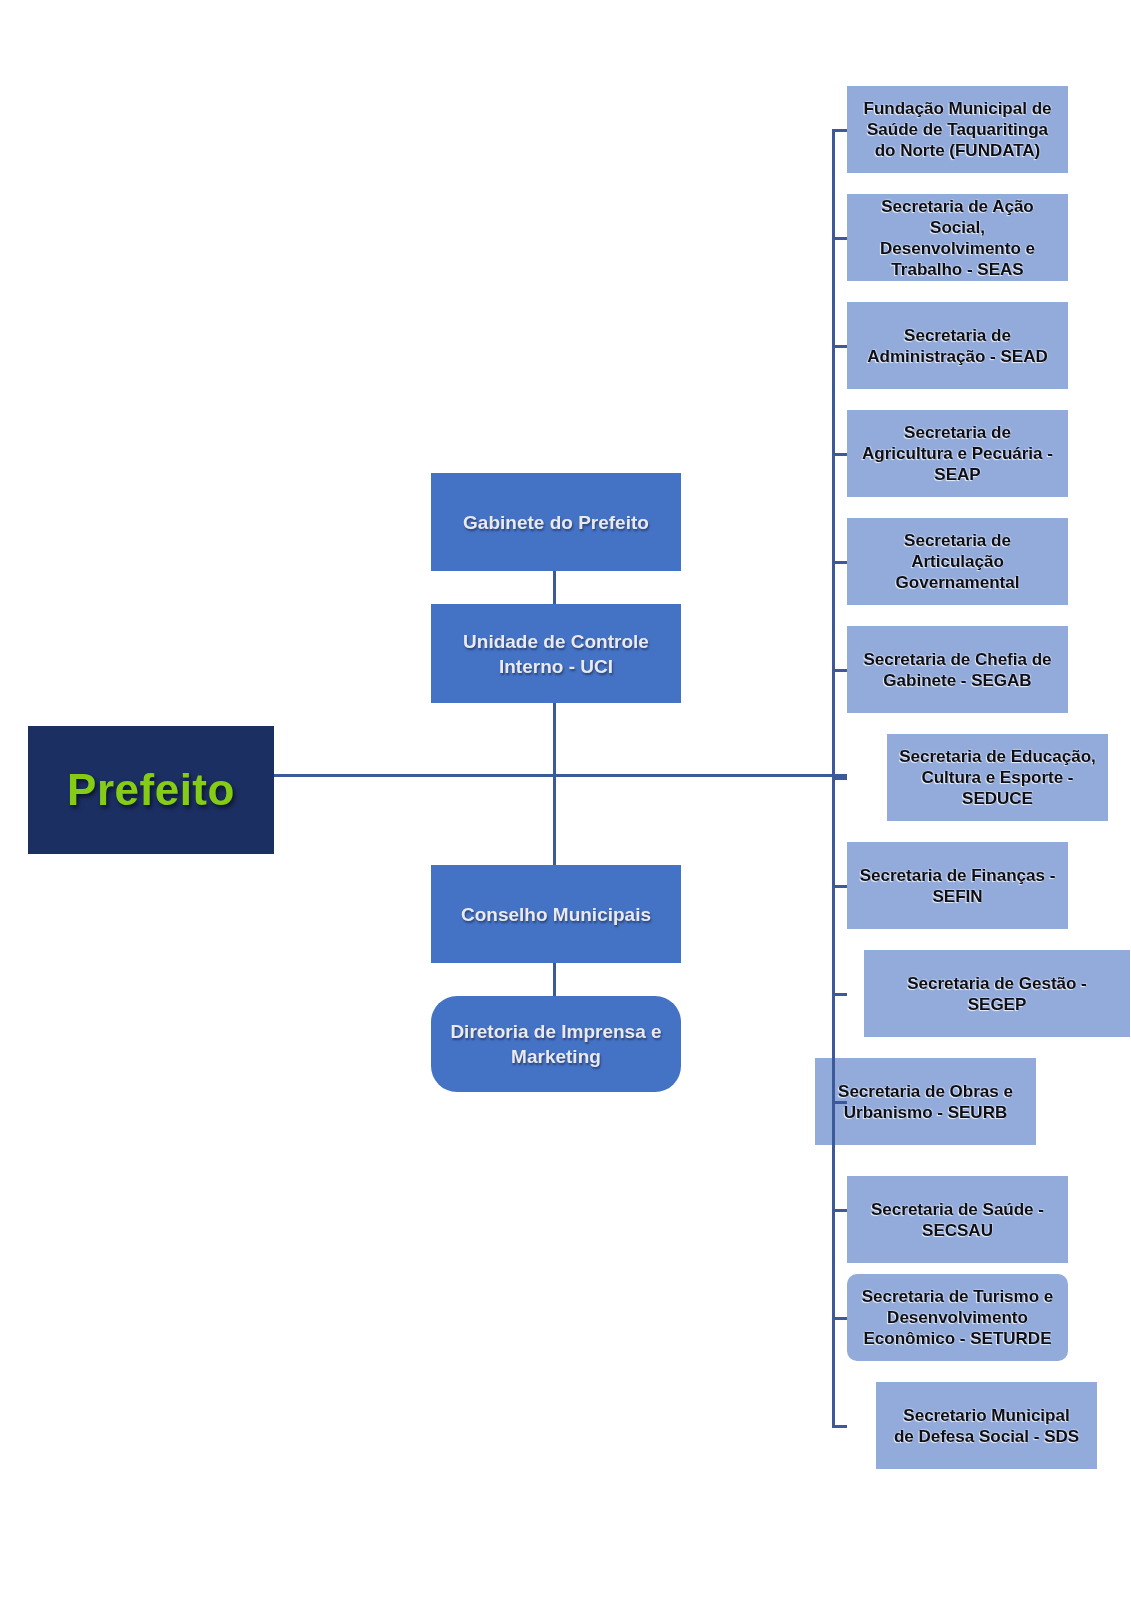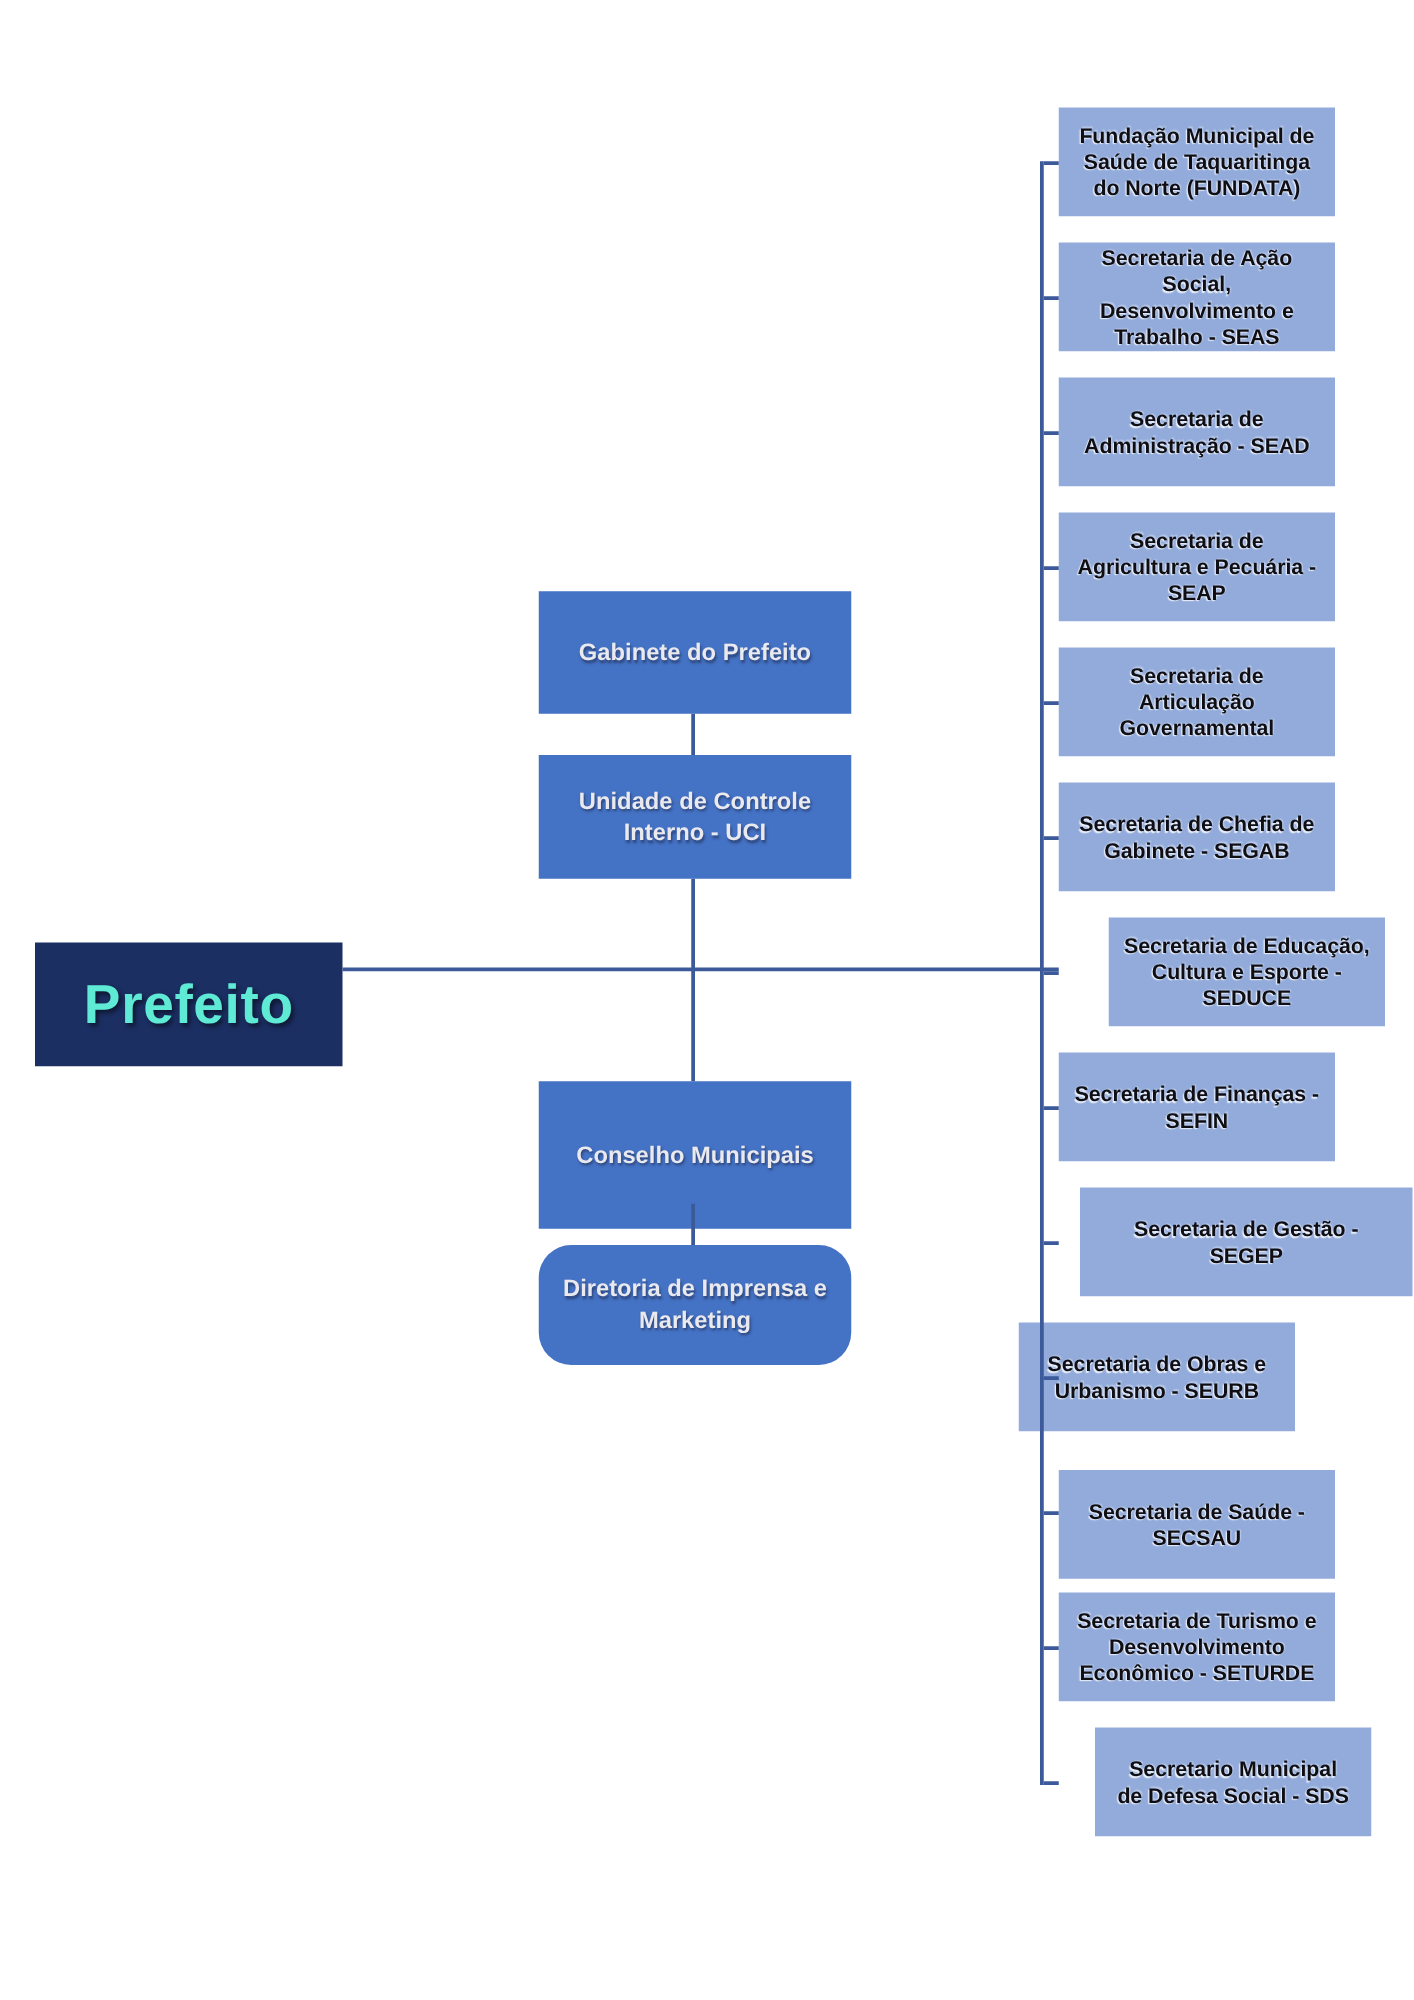--- a/index.html
+++ b/index.html
@@ -22,27 +22,26 @@
     justify-content: center;
     text-align: center;
     font-weight: bold;
     white-space: pre-line;
     box-sizing: border-box;
   }
   .root {
     left: 28px;
     top: 726px;
     width: 246px;
-    height: 99px;
+    height: 128px;
     background: var(--root-bg, #1C2F63);
-    color: #5eead4;
+    color: #84cc16;
     font-size: 44px;
     letter-spacing: 0.5px;
     text-shadow: 2px 3px 4px rgba(0,0,0,0.55);
-    margin-top: 28px;
   }
   .branch {
     background: var(--branch-bg, #4472C4);
     color: #E9E9EE;
     font-size: 19px;
     line-height: 25px;
     padding: 2px;
     text-shadow: 1px 2px 2px rgba(25,30,55,0.55);
   }
   .leaf {
@@ -60,21 +59,21 @@
 </style>
 </head>
 <body>
 
 <div id="canvas" style="--canvas-bg: #FFFFFF; --root-bg: #1C2F63; --branch-bg: #4472C4; --leaf-bg: #92ABDB; --line-color: #3C5A99;">
   <div class="node root">Prefeito</div>
 
 <div class="node branch" style="left: 431px; top: 473px; width: 250px; height: 98px;">Gabinete do Prefeito</div>
     <div class="node branch" style="left: 431px; top: 604px; width: 250px; height: 99px;">Unidade de Controle
 Interno - UCI</div>
-    <div class="node branch" style="left: 431px; top: 865px; width: 250px; height: 118px;">Conselho Municipais</div>
+    <div class="node branch" style="left: 431px; top: 865px; width: 250px; height: 98px;">Conselho Municipais</div>
     <div class="node branch" style="left: 431px; top: 996px; width: 250px; height: 96px; border-radius: 26px;">Diretoria de Imprensa e
 Marketing</div>
     <div class="node leaf" style="left: 847px; top: 86px; width: 221px; height: 87px;">Fundação Municipal de
 Saúde de Taquaritinga
 do Norte (FUNDATA)</div>
     <div class="node leaf" style="left: 847px; top: 194px; width: 221px; height: 87px;">Secretaria de Ação
 Social,
 Desenvolvimento e
 Trabalho - SEAS</div>
     <div class="node leaf" style="left: 847px; top: 302px; width: 221px; height: 87px;">Secretaria de
@@ -91,21 +90,21 @@
 Cultura e Esporte -
 SEDUCE</div>
     <div class="node leaf" style="left: 847px; top: 842px; width: 221px; height: 87px;">Secretaria de Finanças -
 SEFIN</div>
     <div class="node leaf" style="left: 864px; top: 950px; width: 266px; height: 87px;">Secretaria de Gestão -
 SEGEP</div>
     <div class="node leaf" style="left: 815px; top: 1058px; width: 221px; height: 87px;">Secretaria de Obras e
 Urbanismo - SEURB</div>
     <div class="node leaf" style="left: 847px; top: 1176px; width: 221px; height: 87px;">Secretaria de Saúde -
 SECSAU</div>
-    <div class="node leaf" style="left: 847px; top: 1274px; width: 221px; height: 87px;">Secretaria de Turismo e
+    <div class="node leaf" style="left: 847px; top: 1274px; width: 221px; height: 87px; border-radius: 10px;">Secretaria de Turismo e
 Desenvolvimento
 Econômico - SETURDE</div>
     <div class="node leaf" style="left: 847px; top: 1382px; width: 221px; height: 87px; margin-left: 29px;">Secretario Municipal
 de Defesa Social - SDS</div>
     <div class="line" style="left: 553px; top: 571px; width: 3px; height: 33px;"></div>
     <div class="line" style="left: 553px; top: 703px; width: 3px; height: 162px;"></div>
     <div class="line" style="left: 553px; top: 963px; width: 3px; height: 33px;"></div>
     <div class="line" style="left: 274px; top: 774px; width: 573px; height: 3px;"></div>
     <div class="line" style="left: 832px; top: 129px; width: 3px; height: 1299px;"></div>
     <div class="line" style="left: 835px; top: 129px; width: 12px; height: 3px;"></div>

